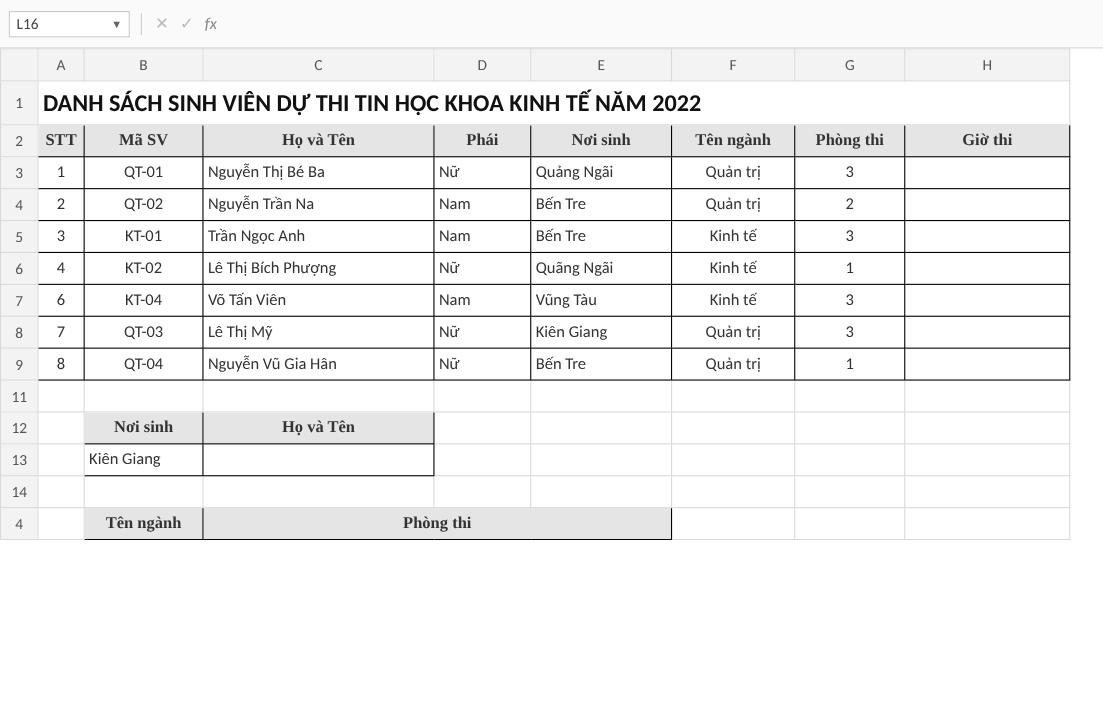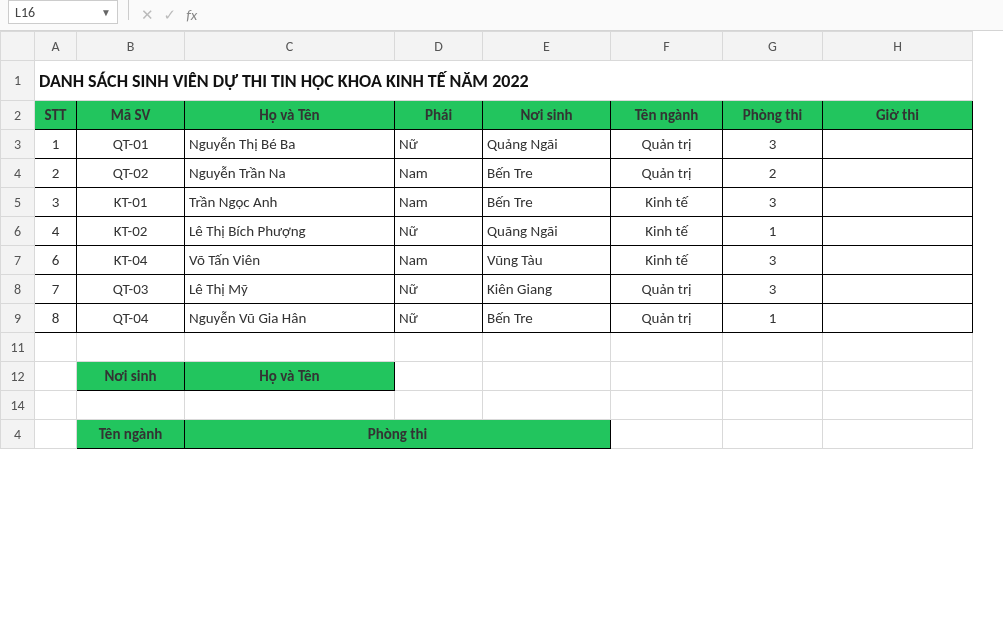--- a/index.html
+++ b/index.html
@@ -1,18 +1,18 @@
 <!DOCTYPE html>
 <html><head>
 <meta charset="utf-8">
 <style>
 * { box-sizing: border-box; margin: 0; padding: 0; }
 body { font-family: Calibri, Arial, sans-serif; font-size: 15px; color: #333; background: #fff; user-select: none; }
 
-.namebox-bar { display: flex; align-items: flex-start; height: 31px; border-bottom: 1px solid #d4d4d4; background: #fafafa; }
+.namebox-bar { display: flex; align-items: center; height: 44px; border-bottom: 1px solid #d4d4d4; background: #fafafa; }
 .namebox { width: 110px; height: 24px; margin: 0 4px 0 8px; padding: 0 6px; background: #fff; border: 1px solid #ccc; display: flex; align-items: center; justify-content: space-between; font-size: 14px; color: #444; }
 .namebox .dd { color: #666; font-size: 10px; }
 .fx-divider { width: 1px; height: 20px; background: #ccc; margin: 0 6px; }
 .fx-controls { display: flex; align-items: center; gap: 10px; color: #bbb; height: 100%; padding: 0 6px; }
 .fx-controls span { font-size: 15px; display: inline-flex; align-items: center; }
 .fx-label { font-style: italic; color: #888; font-size: 15px; padding-right: 6px; }
 .formula-input { flex: 1; height: 24px; border: none; background: transparent; outline: none; font-size: 14px; padding: 0 4px; }
 
 .sheet { position: relative; }
 table.grid { border-collapse: collapse; table-layout: fixed; }
@@ -23,24 +23,24 @@
 
 .col-A { width: 42px; }
 .col-B { width: 108px; }
 .col-C { width: 210px; }
 .col-D { width: 88px; }
 .col-E { width: 128px; }
 .col-F { width: 112px; }
 .col-G { width: 100px; }
 .col-H { width: 150px; }
 
-.title-cell { font-size: 18px; font-weight: bold; color: #111; padding-left: 4px; }
+.title-cell { font-size: 22px; font-weight: bold; color: #111; padding-left: 4px; }
 .row1 th.rowhdr, .row1 td { height: 40px; }
 
-.yhdr { background: #22c55e; font-weight: bold; text-align: center; border: 1px solid #000 !important; }
+.yhdr { background: #e5e5e5; font-weight: bold; text-align: center; border: 1px solid #000 !important; font-family: Liberation Serif, serif; }
 .bcell { border: 1px solid #000 !important; }
 .center { text-align: center; }
 </style>
 </head>
 <body>
 
 <div class="namebox-bar">
   <div class="namebox">
     <span>L16</span>
     <span class="dd">▼</span>
@@ -200,20 +200,31 @@
     <td></td>
     <td class="yhdr">Nơi sinh</td>
     <td class="yhdr">Họ và Tên</td>
     <td></td>
           <td></td>
           <td></td>
           <td></td>
           <td></td>
         </tr>
 
+  <tr>
+          <th class="rowhdr">13</th>
+    <td></td>
+    <td class="bcell">Kiên Giang</td>
+    <td class="bcell"></td>
+    <td></td>
+          <td></td>
+          <td></td>
+          <td></td>
+          <td></td>
+        </tr>
 
   <tr>
           <th class="rowhdr">14</th>
     <td></td>
           <td></td>
           <td></td>
           <td></td>
           <td></td>
           <td></td>
           <td></td>

